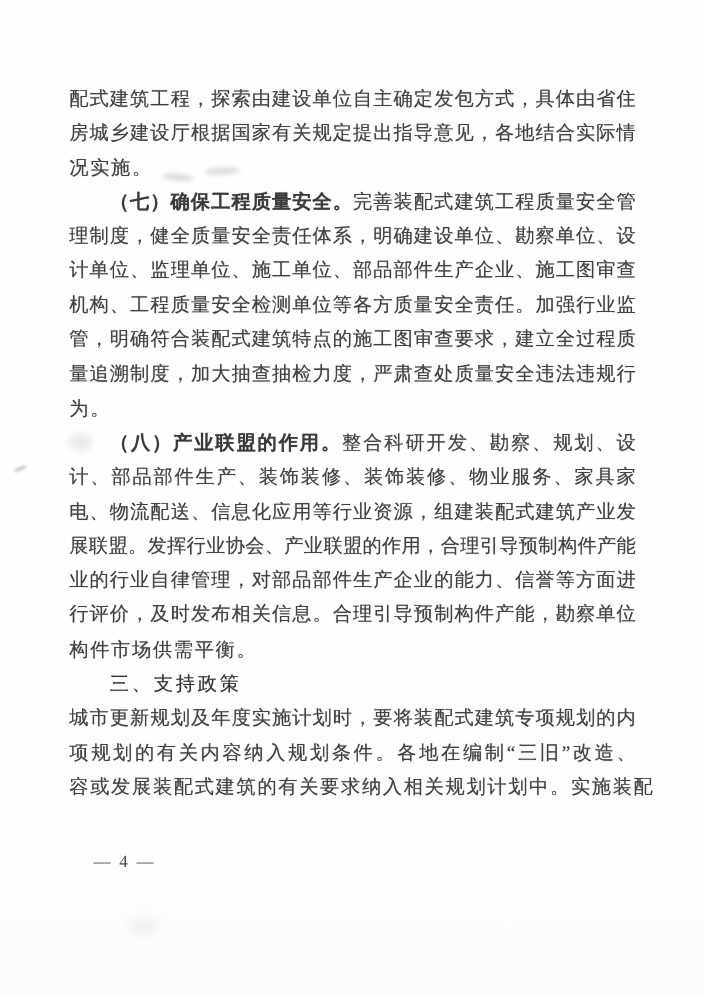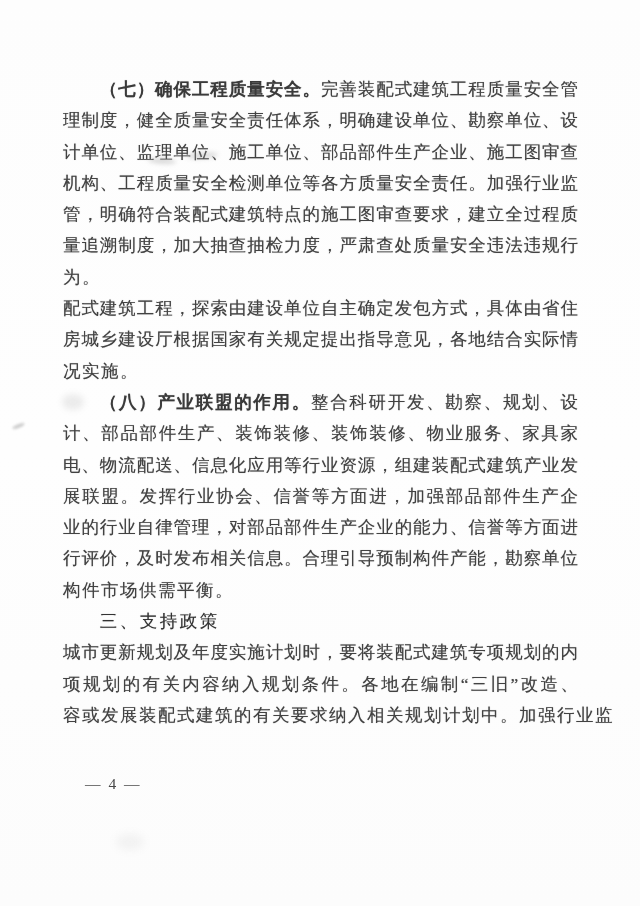--- a/index.html
+++ b/index.html
@@ -69,49 +69,49 @@
   .smudge-3 { left: 12px;  top: 424px; width: 13px; height: 4px; opacity: 0.45; filter: blur(1px); transform: rotate(-22deg); }
   .smudge-4 { left: 62px;  top: 394px; width: 22px; height: 16px; opacity: 0.18; filter: blur(3px); }
   .smudge-5 { left: 116px; top: 834px; width: 28px; height: 16px; opacity: 0.10; filter: blur(4px); }
 </style>
 </head>
 <body>
 
 <div class="page">
   <div class="doc-body">
       <div class="para">
+        <div class="text-line">配式建筑工程，探索由建设单位自主确定发包方式，具体由省住</div>
+        <div class="text-line">房城乡建设厅根据国家有关规定提出指导意见，各地结合实际情</div>
+        <div class="text-line last">况实施。</div>
+      </div>
+      <div class="para">
         <div class="text-line first-indent"><span class="lead">（七）确保工程质量安全。</span>完善装配式建筑工程质量安全管</div>
         <div class="text-line">理制度，健全质量安全责任体系，明确建设单位、勘察单位、设</div>
         <div class="text-line">计单位、监理单位、施工单位、部品部件生产企业、施工图审查</div>
         <div class="text-line">机构、工程质量安全检测单位等各方质量安全责任。加强行业监</div>
         <div class="text-line">管，明确符合装配式建筑特点的施工图审查要求，建立全过程质</div>
         <div class="text-line">量追溯制度，加大抽查抽检力度，严肃查处质量安全违法违规行</div>
         <div class="text-line last">为。</div>
       </div>
       <div class="para">
-        <div class="text-line">配式建筑工程，探索由建设单位自主确定发包方式，具体由省住</div>
-        <div class="text-line">房城乡建设厅根据国家有关规定提出指导意见，各地结合实际情</div>
-        <div class="text-line last">况实施。</div>
-      </div>
-      <div class="para">
         <div class="text-line first-indent"><span class="lead">（八）产业联盟的作用。</span>整合科研开发、勘察、规划、设</div>
         <div class="text-line">计、部品部件生产、装饰装修、装饰装修、物业服务、家具家</div>
         <div class="text-line">电、物流配送、信息化应用等行业资源，组建装配式建筑产业发</div>
-        <div class="text-line">展联盟。发挥行业协会、信誉等方面进，加强部品部件生产企</div>
+        <div class="text-line">展联盟。发挥行业协会、产业联盟的作用，合理引导预制构件产能</div>
         <div class="text-line">业的行业自律管理，对部品部件生产企业的能力、信誉等方面进</div>
         <div class="text-line">行评价，及时发布相关信息。合理引导预制构件产能，勘察单位</div>
         <div class="text-line last">构件市场供需平衡。</div>
       </div>
       <div class="para heading">
         <div class="text-line last">三、支持政策</div>
       </div>
       <div class="para">
         <div class="text-line">城市更新规划及年度实施计划时，要将装配式建筑专项规划的内</div>
         <div class="text-line">项规划的有关内容纳入规划条件。各地在编制“三旧”改造、</div>
-        <div class="text-line last">容或发展装配式建筑的有关要求纳入相关规划计划中。加强行业监</div>
+        <div class="text-line last">容或发展装配式建筑的有关要求纳入相关规划计划中。实施装配</div>
       </div>
     </div>
   <div class="page-number">— 4 —</div>
   <div class="smudge smudge-1"></div>
   <div class="smudge smudge-2"></div>
   <div class="smudge smudge-3"></div>
   <div class="smudge smudge-4"></div>
   <div class="smudge smudge-5"></div>
 </div>
 

